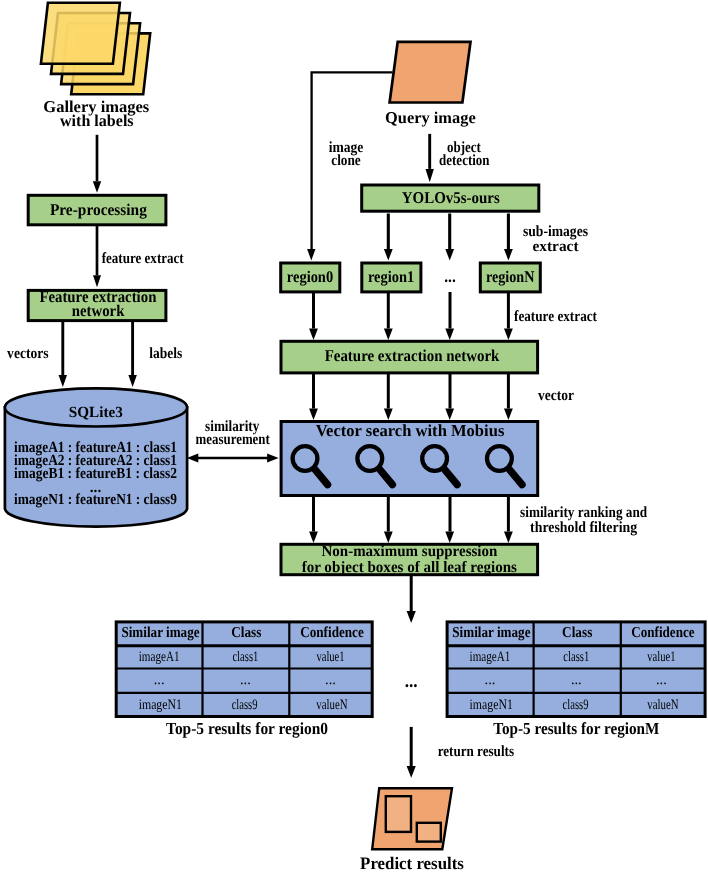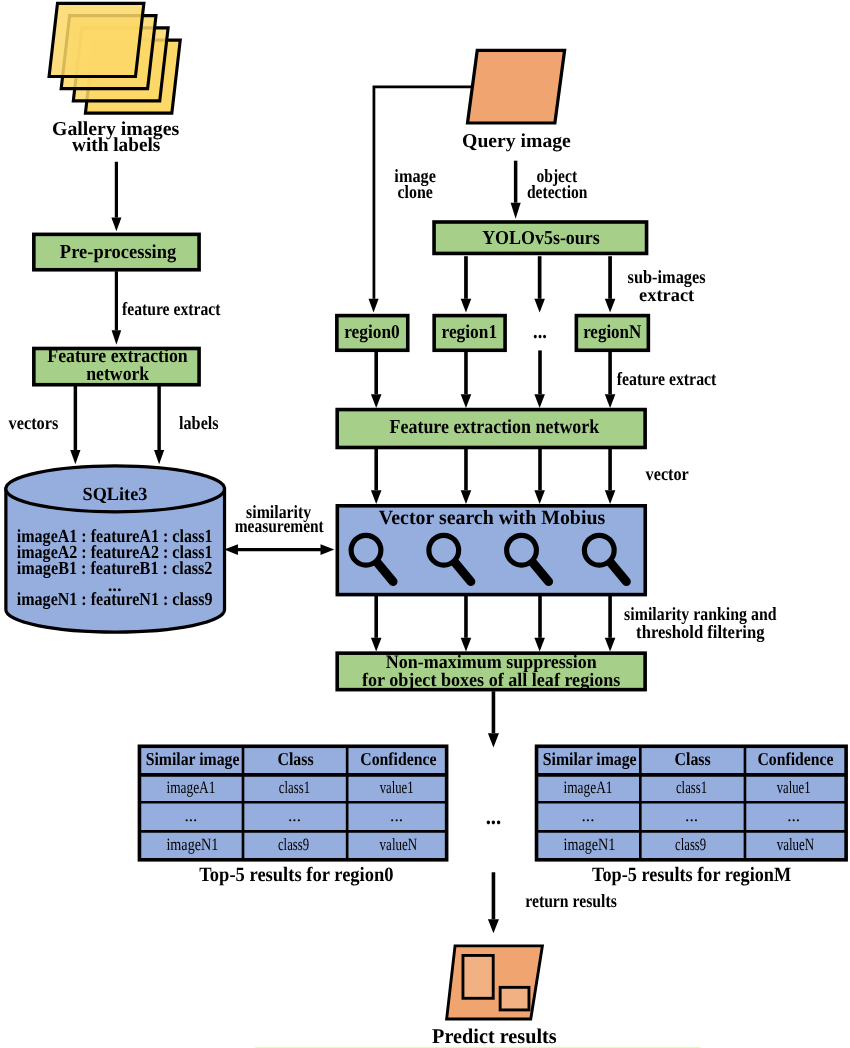--- a/index.html
+++ b/index.html
@@ -1,18 +1,18 @@
 <!DOCTYPE html>
 <html><head>
 <meta charset="utf-8">
 <title>Image retrieval pipeline</title>
 <style>
   html,body{margin:0;padding:0;background:#ffffff;}
   body{width:708px;height:873px;overflow:hidden;font-family:"Liberation Serif",serif;}
-  #stage{position:relative;width:584px;height:873px;background:#bef264;}
+  #stage{position:relative;width:584px;height:873px;background:#1d4ed8;}
   svg{display:block;}
   text{font-family:"Liberation Serif",serif;fill:#000;text-rendering:geometricPrecision;}
   svg{shape-rendering:geometricPrecision;}
   #stage{will-change:transform;}
   .b{font-weight:bold;}
   .box{stroke:#000;stroke-width:3;}
 </style>
 </head>
 <body>
 

